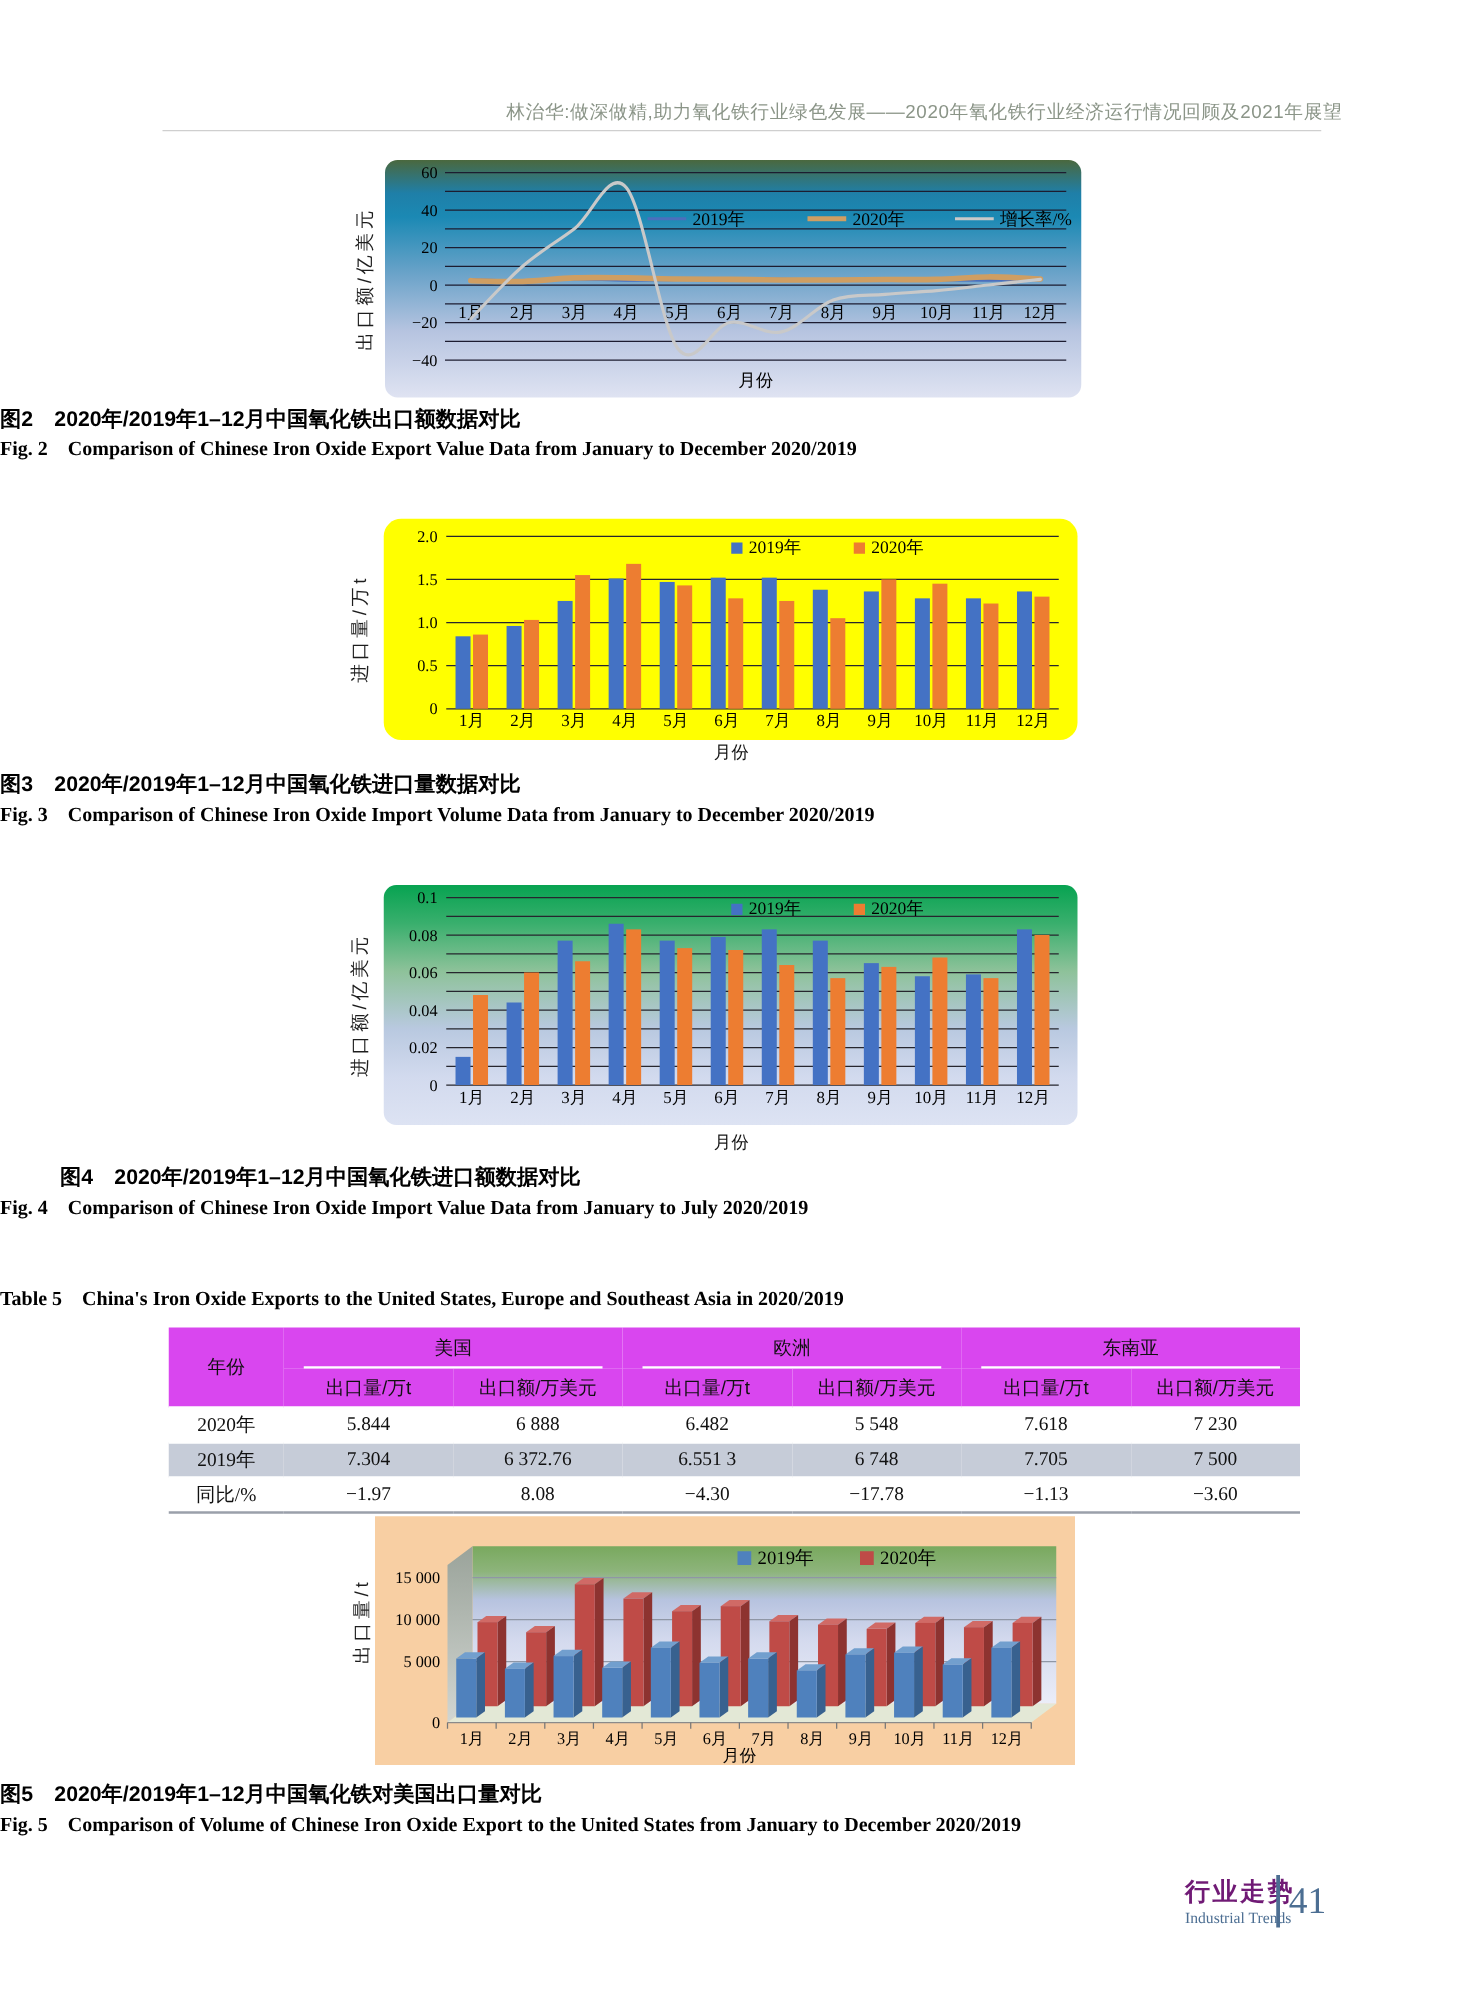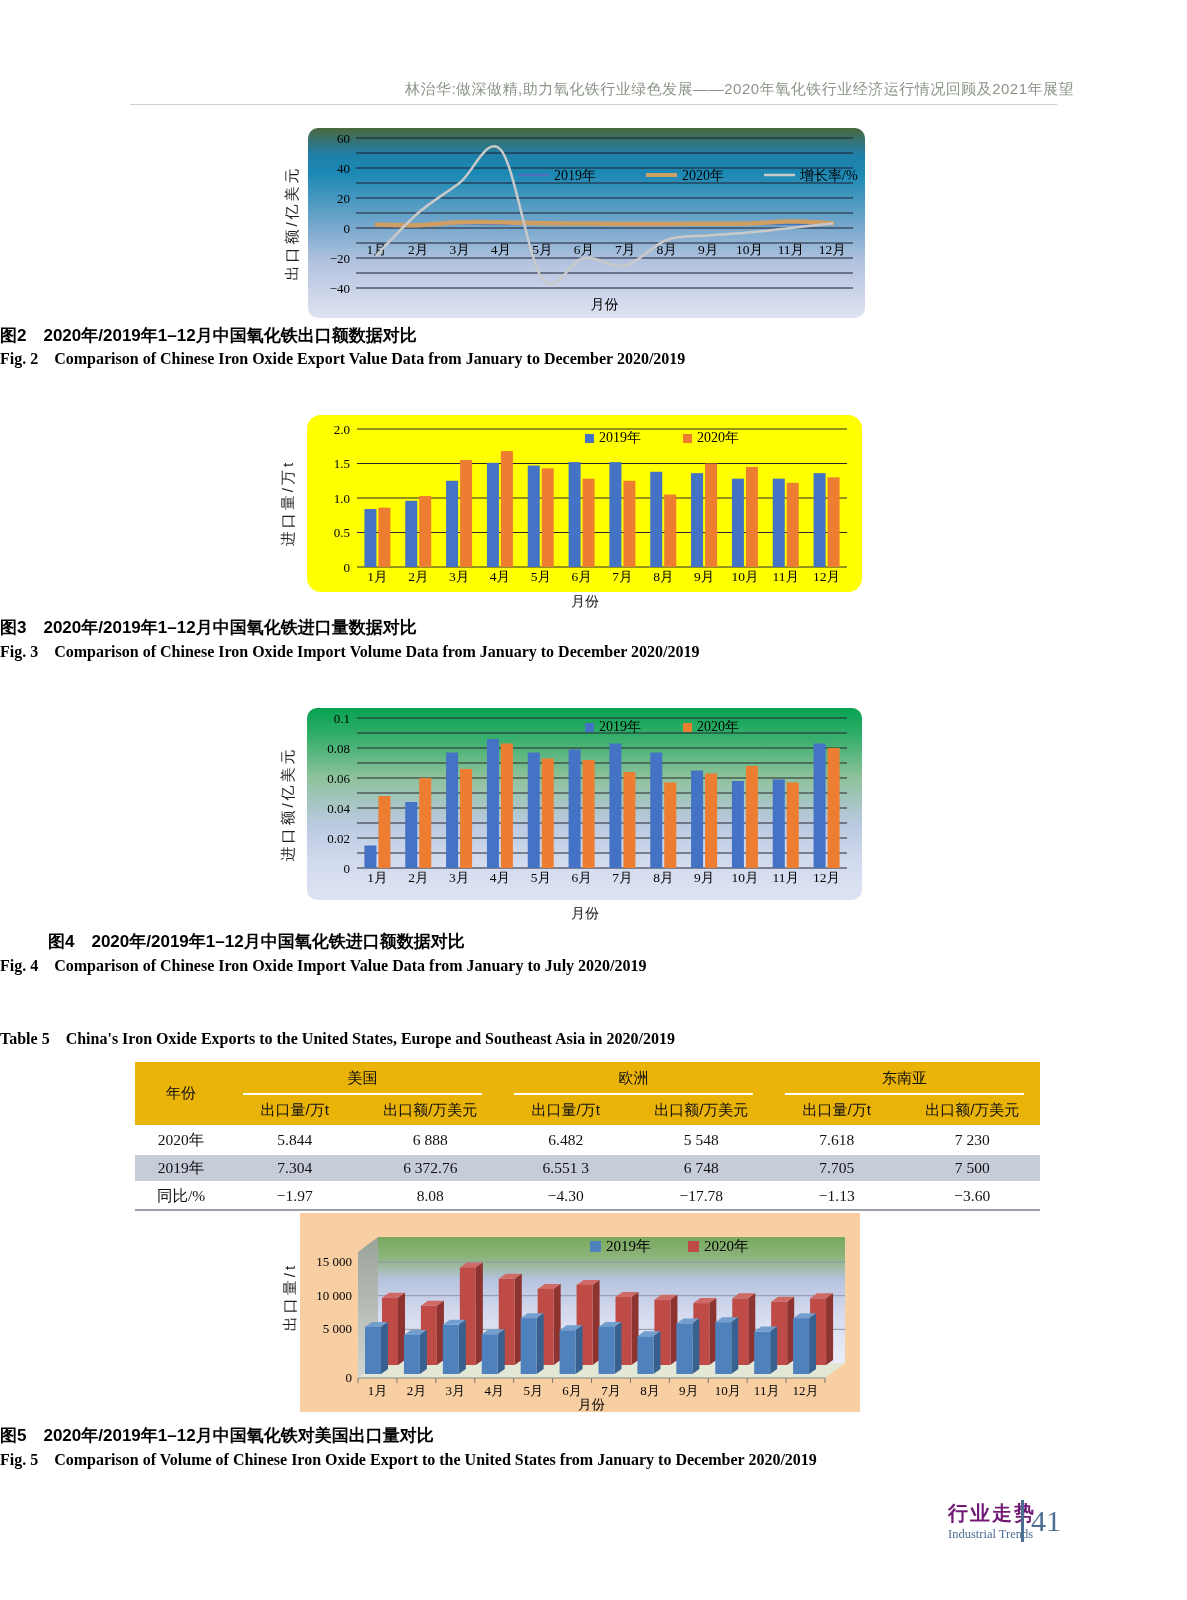--- a/index.html
+++ b/index.html
@@ -17,21 +17,21 @@
   .cap-cn{position:absolute;left:0;width:100%;text-align:left;font-weight:bold;font-size:17px;color:#000;}
   .cap-en{position:absolute;left:0;width:100%;font-weight:bold;font-size:16px;
           font-family:"Liberation Serif",serif;color:#000;}
   .vanchor{position:absolute;width:0;height:0;}
   .vlabel{display:inline-block;transform:translate(-50%,-50%) rotate(-90deg);white-space:nowrap;
           font-size:15px;color:#1d1d1d;letter-spacing:3px;}
   .xlab{position:absolute;transform:translateX(-50%);font-size:14px;color:#111;
         font-family:"Liberation Serif",serif;}
   #table5{position:absolute;left:135px;top:1062px;width:905px;}
   #table5 table{width:100%;border-collapse:collapse;table-layout:fixed;border-bottom:2px solid #9aa0aa;}
-  #table5 thead th{background:#eab308;font-weight:normal;font-size:15px;color:#101010;padding:0;height:30px;}
+  #table5 thead th{background:#d946ef;font-weight:normal;font-size:15px;color:#101010;padding:0;height:30px;}
   #table5 .grp-in{display:block;margin:7px 16px 0;padding-bottom:5px;border-bottom:2px solid #fff;}
   #table5 tbody{font-family:"Liberation Serif",serif;font-size:15.5px;color:#111;}
   #table5 tbody tr{height:28px;border-top:2.5px solid #fff;}
   #table5 tbody th{font-weight:normal;}
   #table5 td,#table5 th{text-align:center;}
   #table5 tr.shaded{background:#c6ccd8;}
   .foot-cn{position:absolute;left:948px;top:1500px;font-size:20px;font-weight:bold;color:#701a75;letter-spacing:2px;}
   .foot-en{position:absolute;left:948px;top:1527px;font-size:12.5px;color:#4c6e92;font-family:"Liberation Serif",serif;}
   .foot-bar{position:absolute;left:1021px;top:1500px;width:3px;height:42px;background:#4c6e92;}
   .foot-pg{position:absolute;left:1031px;top:1504px;font-size:30px;color:#4c6e92;font-family:"Liberation Serif",serif;}

